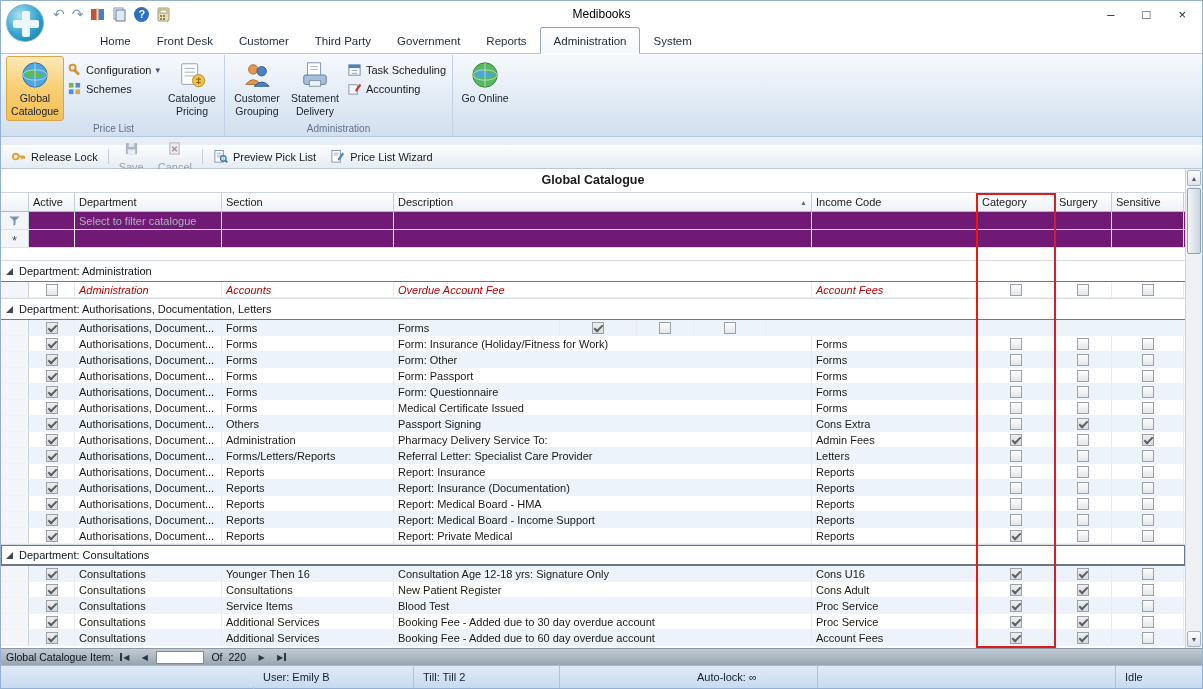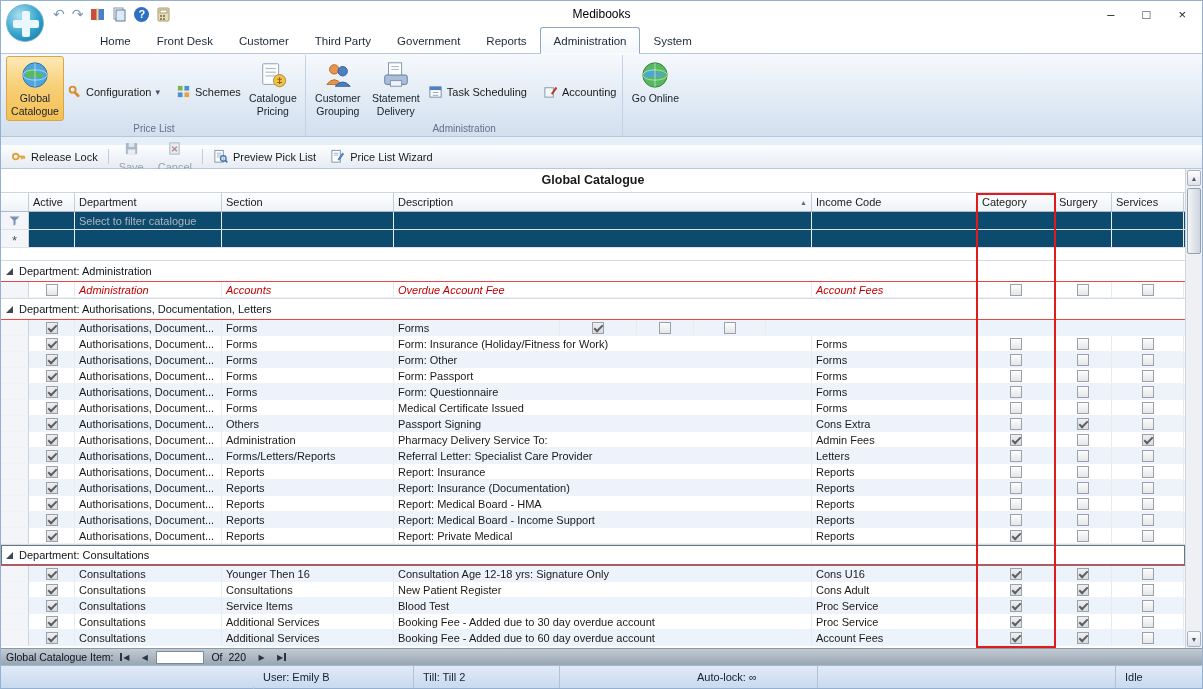--- a/index.html
+++ b/index.html
@@ -30,21 +30,21 @@
 
   
   .ribbon { height:84px; flex:none; background:linear-gradient(#f6f9fc,#dce7f3 70%,#d2dfee); border-top:1px solid #b6c6db; border-bottom:1px solid #b6c6db; display:flex; padding:1px 2px 0; }
   .rgroup { display:flex; flex-direction:column; border-right:1px solid #c2d1e3; padding:1px 3px 0; }
   .rgroup-content { display:flex; flex:1; }
   .rgroup-label { text-align:center; font-size:10px; color:#60718a; height:15px; line-height:15px; }
   .bigbtn { width:58px; display:flex; flex-direction:column; align-items:center; padding:3px 1px 1px; border:1px solid transparent; border-radius:3px; text-align:center; font-size:10.5px; line-height:1.2; color:#17202b; }
   .bigbtn.selected { border-color:#d9a646; background:linear-gradient(#fde9b8,#f8d078 45%,#f3c054); }
   .bicon { width:30px; height:30px; flex:none; margin-bottom:2px; }
   .bicon svg { width:30px; height:30px; }
-  .smallstack { display:flex; gap:16px; padding:6px 3px 0; }
+  .smallstack { display:flex; flex-direction:column; gap:4px; padding:6px 3px 0; }
   .smallbtn { display:flex; align-items:center; gap:4px; font-size:11px; white-space:nowrap; }
   .sicon { width:15px; height:15px; flex:none; display:inline-flex; }
   .sicon svg { width:15px; height:15px; }
   .ddarrow { font-size:9px; color:#44506a; }
 
   
   .strip { height:8px; flex:none; background:#e6eef7; }
   .toolbar { height:24px; flex:none; background:linear-gradient(#fcfdfe,#e6ecf4); border-bottom:1px solid #bac7d7; display:flex; align-items:center; padding:0 3px; }
   .tbtn { display:flex; align-items:center; gap:5px; padding:2px 7px; font-size:11px; border-radius:2px; }
   .tbtn.disabled { color:#98a2ae;flex-direction:column; }
@@ -52,21 +52,21 @@
   .ticon { width:15px; height:15px; flex:none; display:inline-flex; }
   .ticon svg { width:15px; height:15px; }
 
   
   .grid { flex:1; position:relative; background:#fff; overflow:hidden; }
   .grid-inner { position:absolute; left:0; right:17px; top:0; bottom:0; overflow:hidden; }
   .grid-title { height:24px; line-height:23px; text-align:center; font-weight:bold; font-size:12.5px; border-bottom:1px solid #cdd4dd; background:#fff; }
   .ghead { display:flex; height:19px; background:linear-gradient(#fefefe,#eef2f7); border-bottom:1px solid #aeb8c6; }
   .hcell { display:flex; align-items:center; padding:0 4px; border-right:1px solid #c5cdd8; overflow:hidden; white-space:nowrap; }
   .sortarrow { margin-left:auto; font-size:7px; color:#5f6f82; }
-  .frow, .nrow { display:flex; height:18px; border-bottom:1px solid #dde2ea; background:#0c4a6e; }
+  .frow, .nrow { display:flex; height:18px; border-bottom:1px solid #dde2ea; background:#701a75; }
   .fcell { border-right:1px solid #e9edf2; display:flex; align-items:center; overflow:hidden; white-space:nowrap; }
   .filter-text { color:#aeb4bd; padding-left:4px; }
   .indcell { width:28px; flex:none; border-right:1px solid #ccd3dd; display:flex; align-items:center; justify-content:center; background:#f3f5f8; }
   .rows { position:absolute; left:0; right:0; top:79px; bottom:0; overflow:hidden; padding-top:12px; background:#fff; }
   .grow { display:flex; align-items:center; height:22px; border-top:1px solid #d4dae2; border-bottom:1px solid #ef4444; background:#fff; padding-left:5px; }
   .grow.focused { box-shadow:inset 0 0 0 1px #6b7683; }
   .expander { width:0; height:0; border-left:7px solid transparent; border-bottom:7px solid #3f474f; margin-right:6px; flex:none; }
   .grow-label { font-size:11px; color:#10151a; }
   .drow { display:flex; height:16px; background:#fff; }
   .drow.alt { background:#edf3fa; }
@@ -360,21 +360,21 @@
           <div class="hcell w4">
             <span>Income Code</span>
           </div>
           <div class="hcell w5">
             <span>Category</span>
           </div>
           <div class="hcell w6">
             <span>Surgery</span>
           </div>
           <div class="hcell w7">
-            <span>Services</span>
+            <span>Sensitive</span>
           </div>
         </div>
       <div class="frow" id="filter-row">
         <div class="indcell">
           <svg width="11" height="11" viewBox="0 0 11 11">
               <path d="M0.5 1.5 h10 l-4 4 v4 l-2 1.2 v-5.2 z" fill="#7a92b8"></path>
             </svg>
         </div>
       <div class="fcell w0"></div>
           <div class="fcell w1" style="overflow: visible;">

